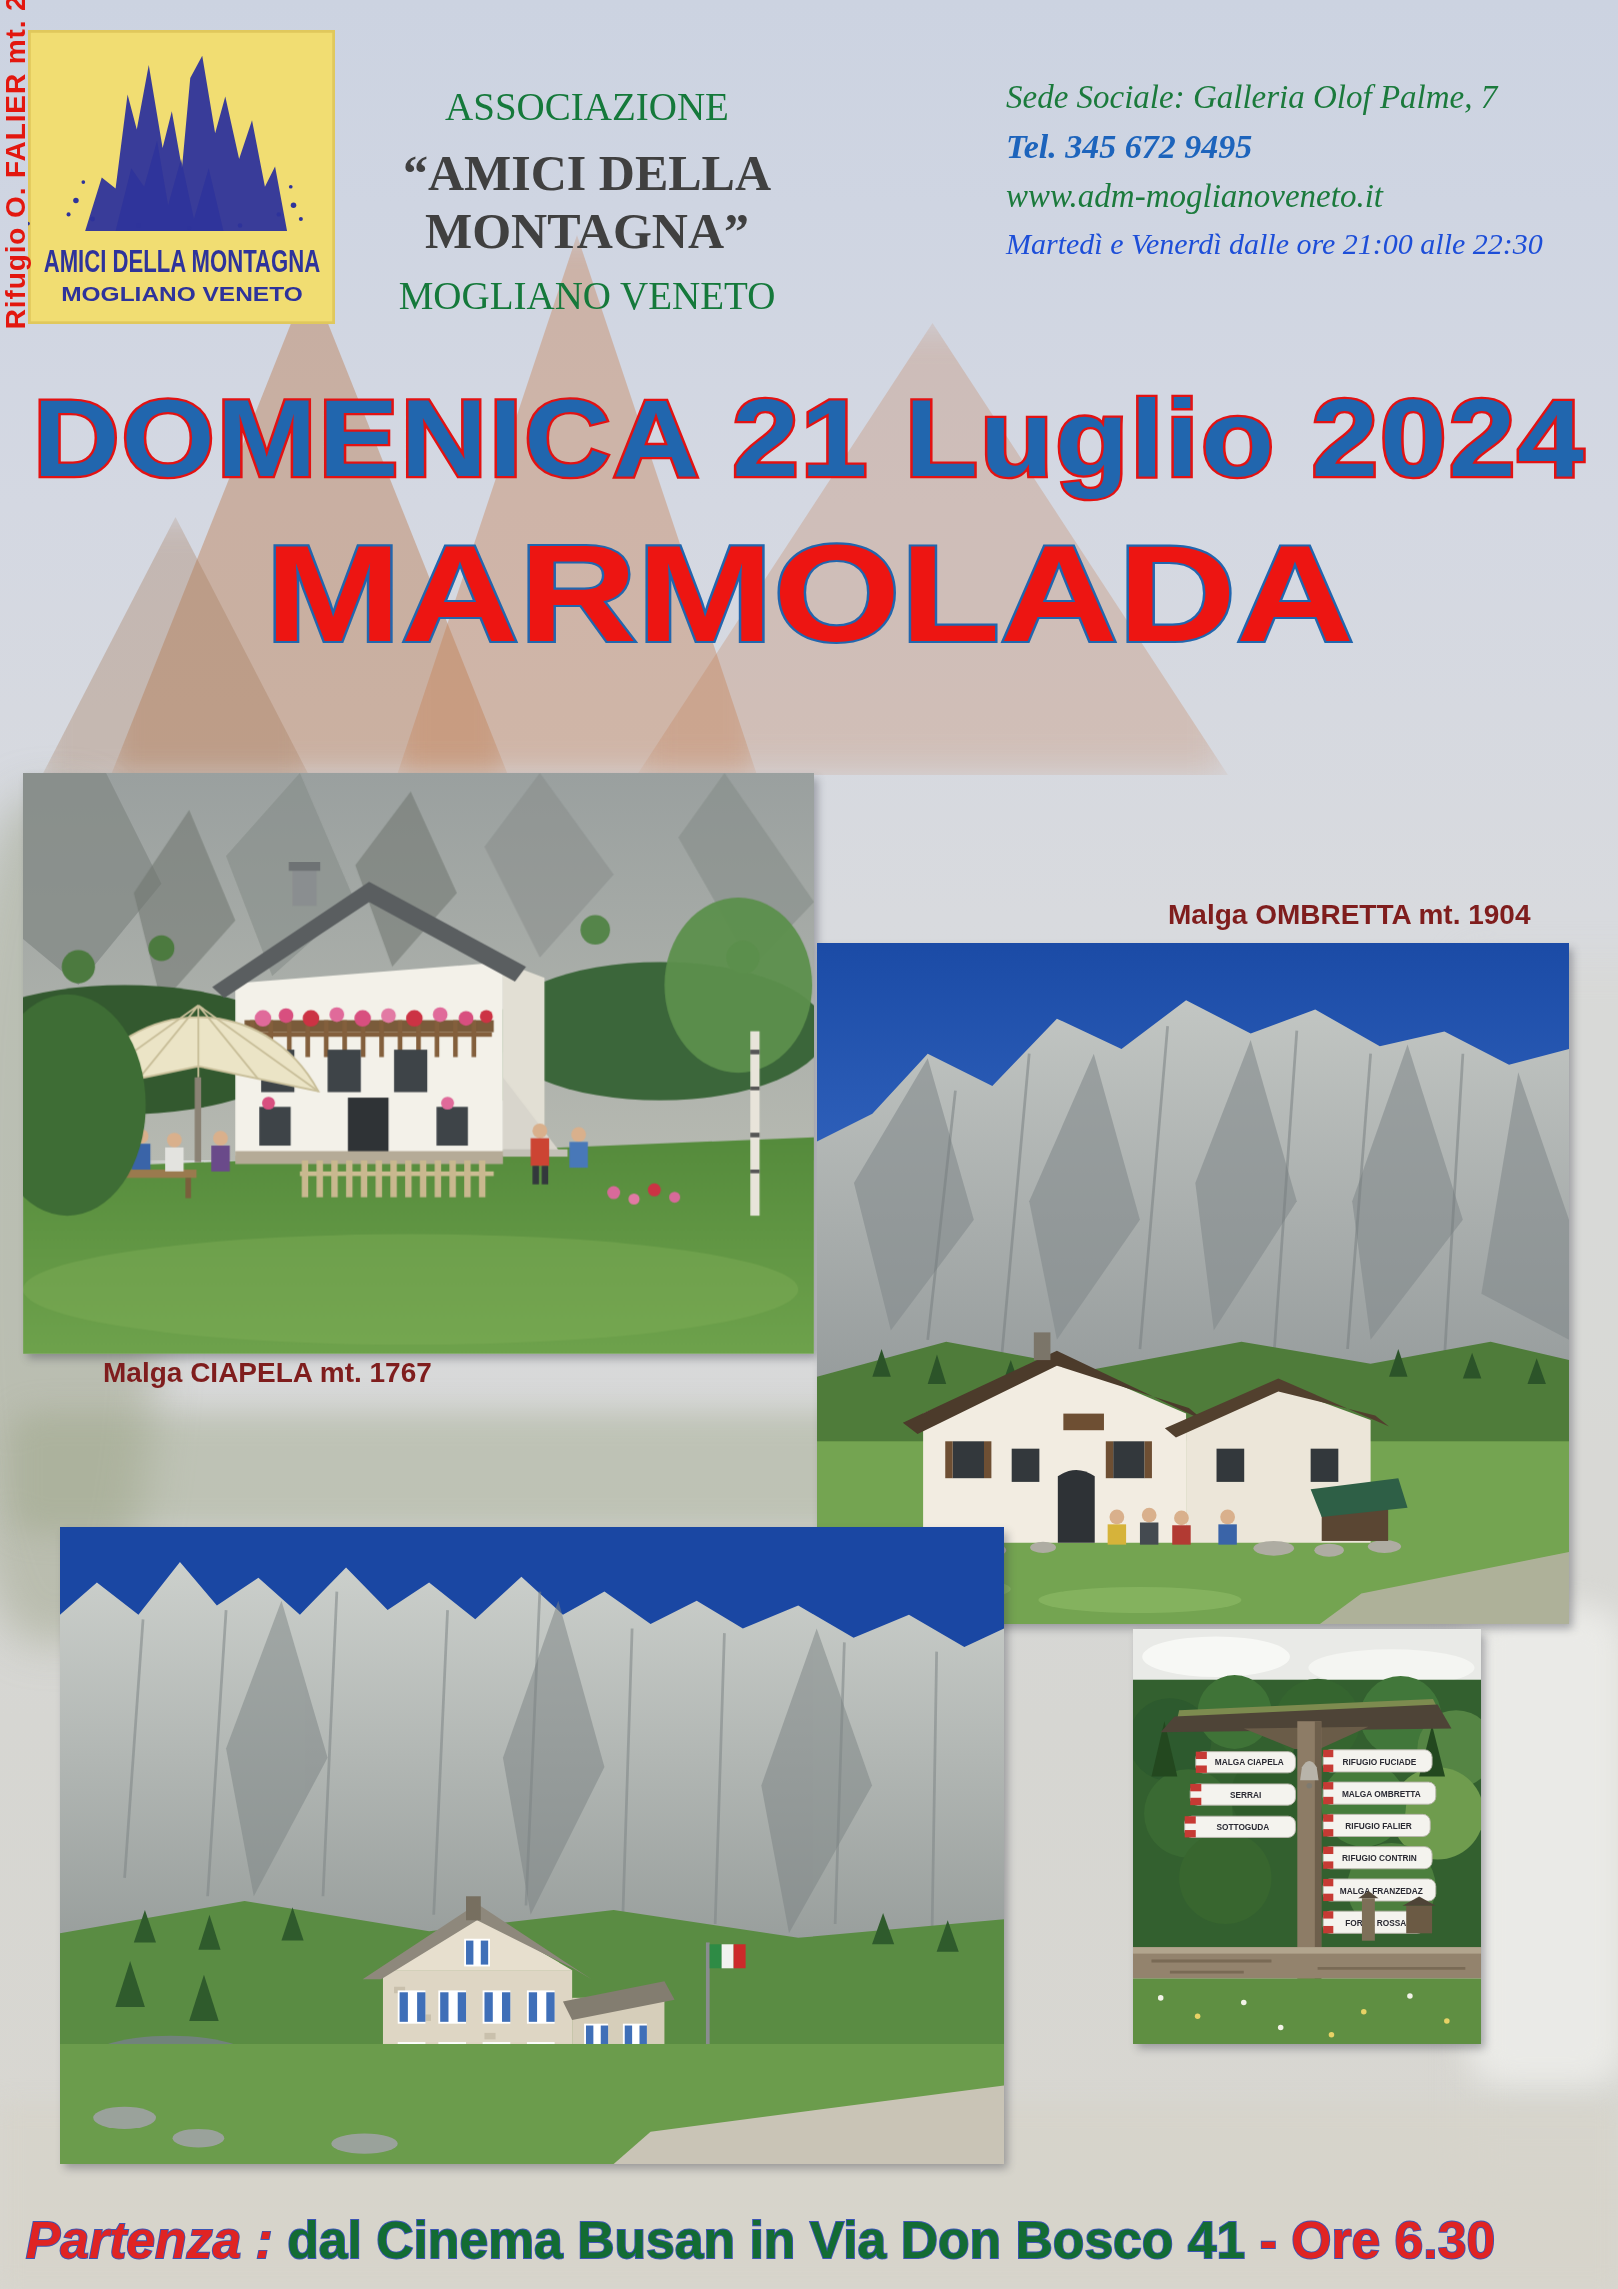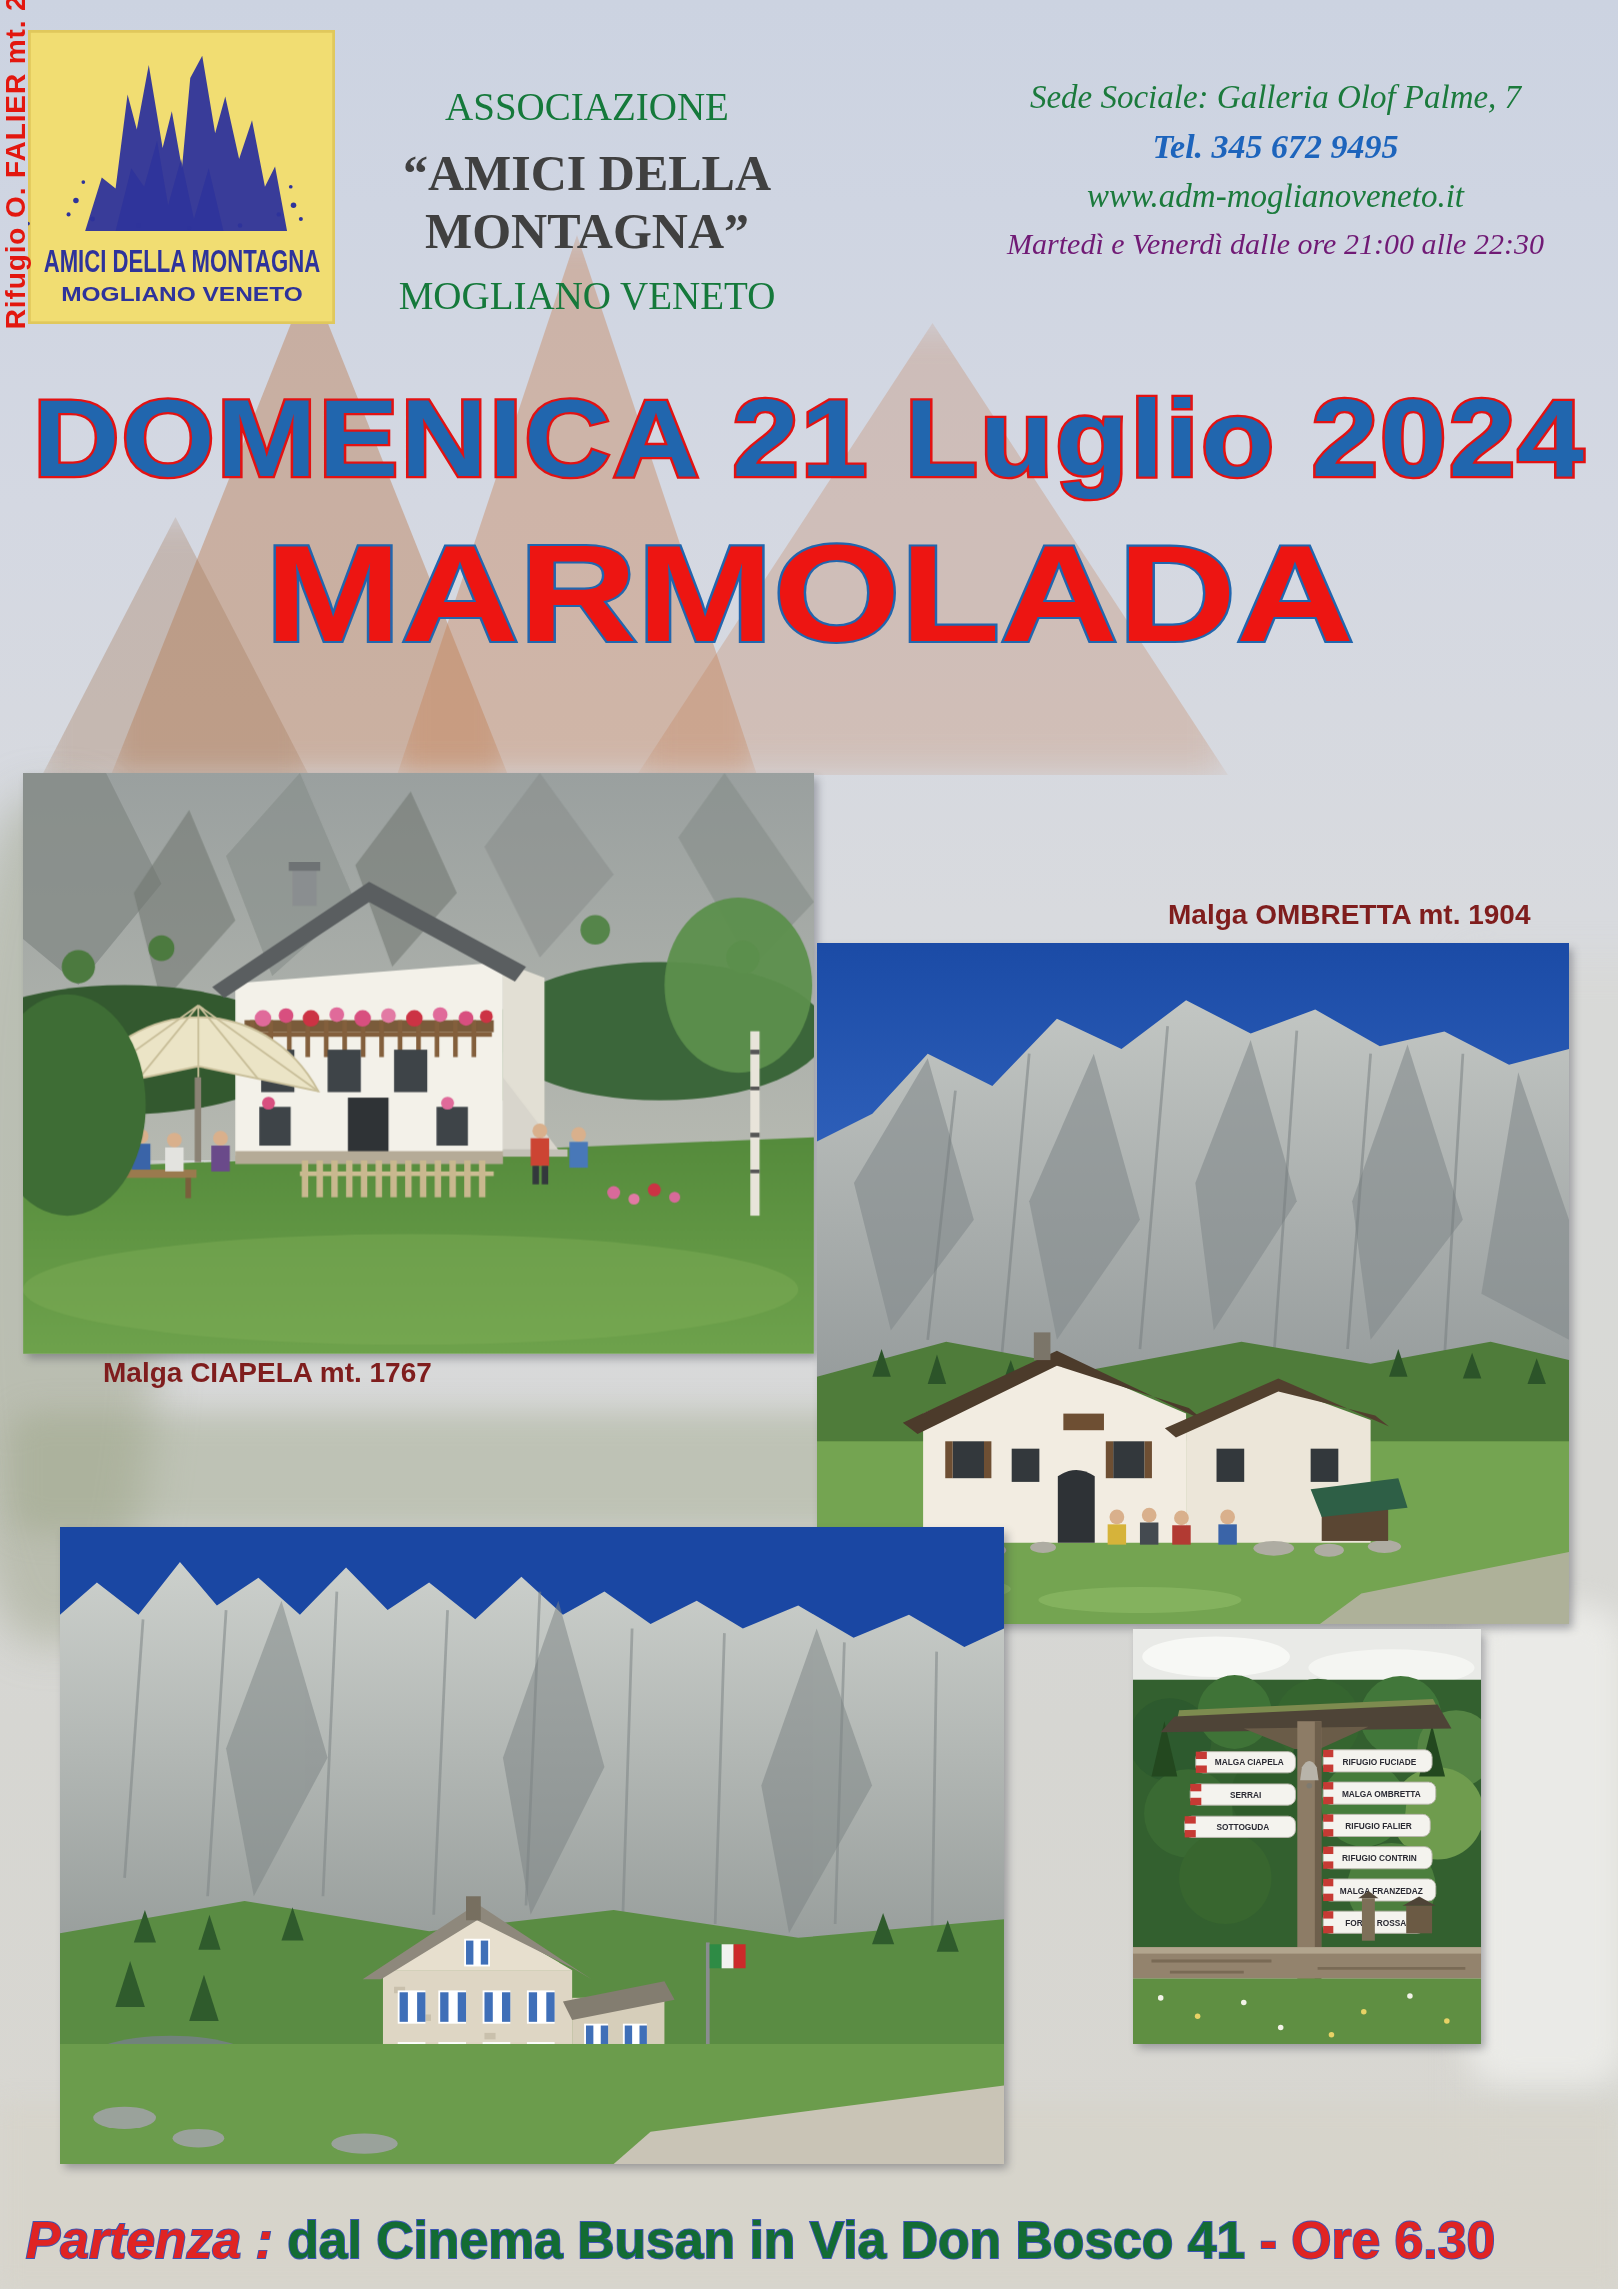--- a/index.html
+++ b/index.html
@@ -8,25 +8,25 @@
   #bg{position:absolute;inset:0;
       background:linear-gradient(180deg,#ccd3e1 0%,#cfd5e2 9%,#d4d8e2 22%,#d8dade 40%,
                  #d8d9da 58%,#d6d6d2 75%,#d9d7d1 100%);}
   .bgshape{position:absolute;}
   .tri{clip-path:polygon(50% 0,100% 100%,0 100%);}
   
   #logo{position:absolute;left:28px;top:30px;width:307px;height:294px;}
   #assoc{position:absolute;left:273px;top:84px;width:628px;text-align:center;}
   #assoc .l1,#assoc .l3{font:39px "Liberation Serif",serif;color:#15793b;}
   #assoc .l2{font:bold 50px "Liberation Serif",serif;color:#404040;margin:14.8px 0 13px 0;}
-  #contact{position:absolute;left:1006px;top:79px;width:539px;text-align:center;}
+  #contact{position:absolute;left:1006px;top:79px;width:539px;}
   #contact div{margin-bottom:12px;}
   .c-green{font:italic 33px "Liberation Serif",serif;color:#1b7a3c;}
   .c-blue{font:italic bold 34px "Liberation Serif",serif;color:#1d64bc;}
-  .c-small{font:italic 30px "Liberation Serif",serif;color:#701a75;}
+  .c-small{font:italic 30px "Liberation Serif",serif;color:#1d4ed8;}
   
   .photo{position:absolute;overflow:hidden;box-shadow:3.7px 4.6px 8.3px rgba(55,58,70,.38);}
   .photo svg{display:block;width:100%;height:100%;}
   .caption{position:absolute;font:bold 28px "Liberation Sans",sans-serif;color:#7f1d1d;white-space:nowrap;}
   #cap-falier{left:1002px;top:1778px;height:329px;width:37px;display:flex;align-items:flex-end;}
   #cap-falier span{writing-mode:vertical-rl;transform:rotate(180deg);
       font:bold 28px "Liberation Sans",sans-serif;color:#e3170f;letter-spacing:0.9px;white-space:nowrap;}
   .tsvg{position:absolute;left:0;width:1619px;}
 </style>
 </head>

